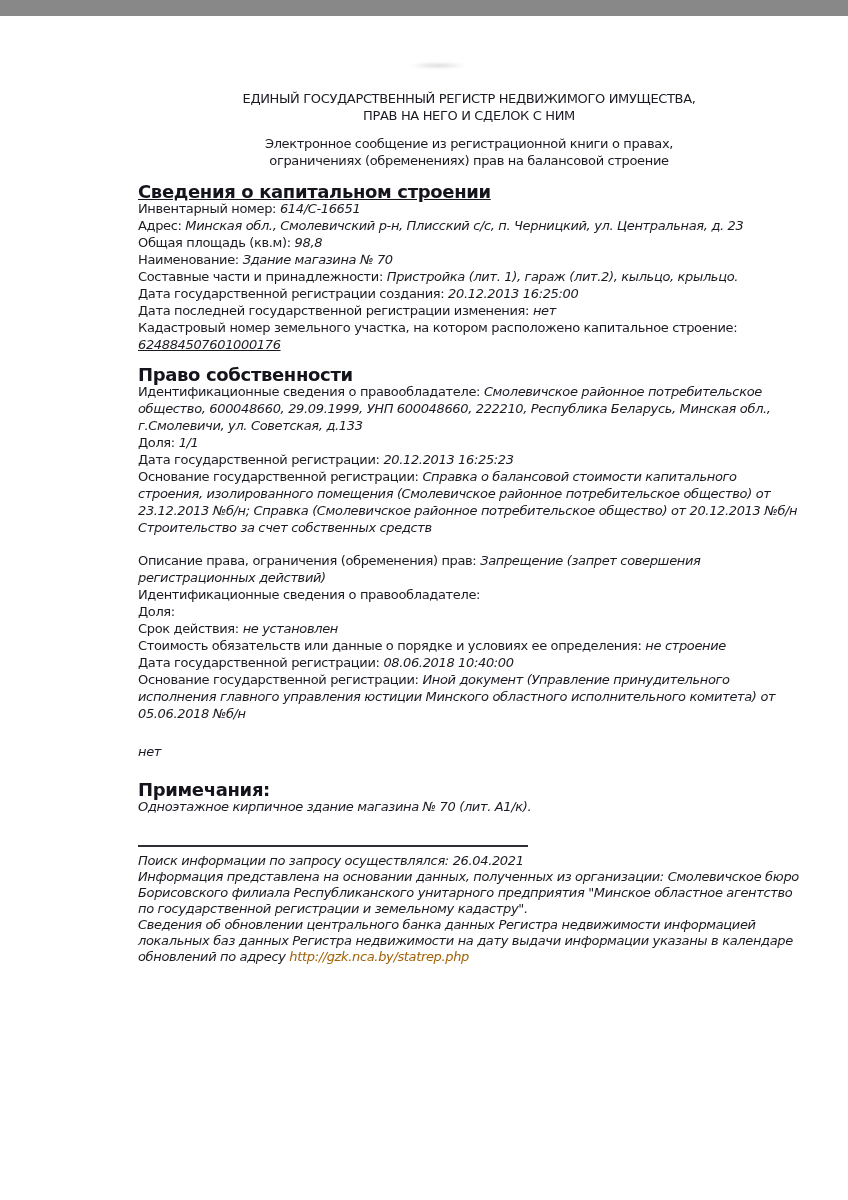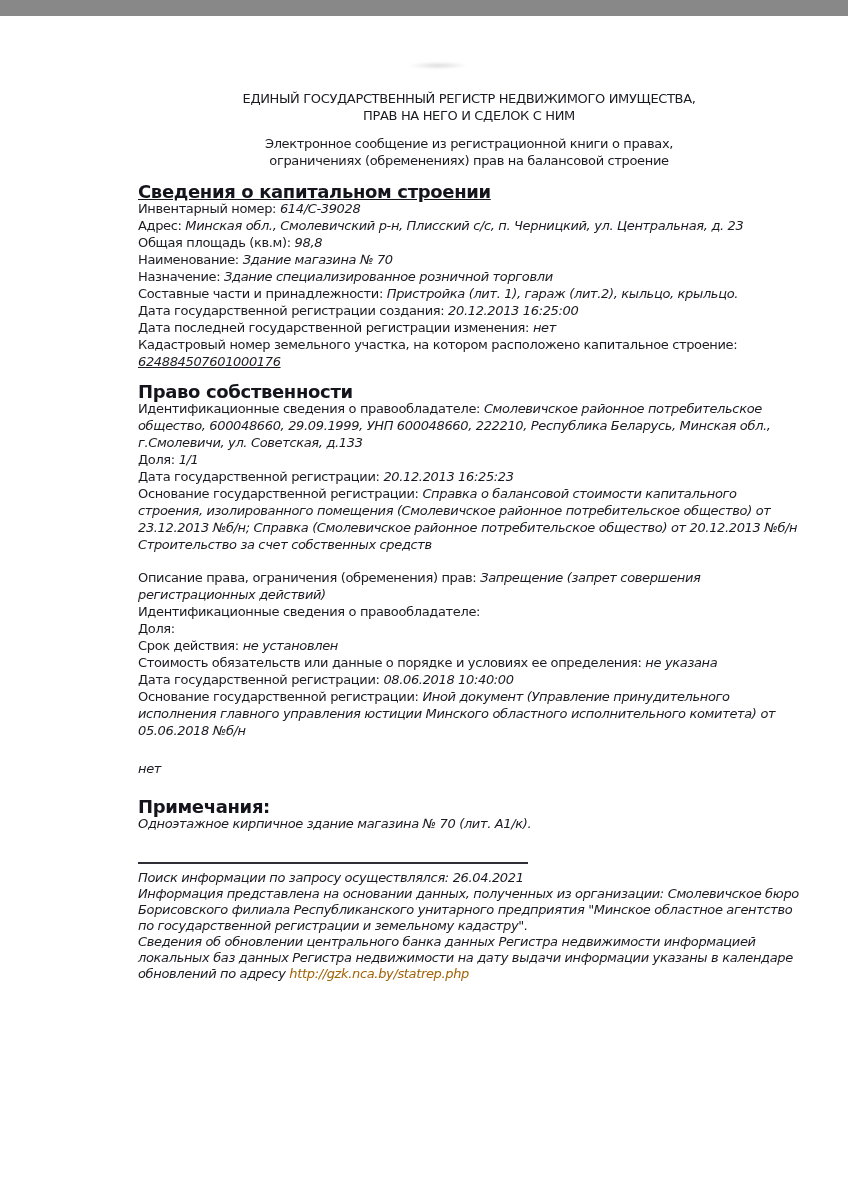--- a/index.html
+++ b/index.html
@@ -95,25 +95,24 @@
       <div class="subtitle">
         <div>Электронное сообщение из регистрационной книги о правах,</div>
         <div>ограничениях (обременениях) прав на балансовой строение</div>
       </div>
     </div>
 
     <div id="sections">
   <section class="doc-section sec-svedeniya">
     <h2 class="sec-heading u">Сведения о капитальном строении</h2>
     <div class="sec-rows">
-            <div class="row"><span class="lbl">Инвентарный номер:</span> <span class="val">614/С-39028</span></div>
+            <div class="row"><span class="lbl">Инвентарный номер:</span> <span class="val">614/С-16651</span></div>
             <div class="row"><span class="lbl">Адрес:</span> <span class="val">Минская обл., Смолевичский р-н, Плисский с/с, п. Черницкий, ул. Центральная, д. 23</span></div>
             <div class="row"><span class="lbl">Общая площадь (кв.м):</span> <span class="val">98,8</span></div>
             <div class="row"><span class="lbl">Наименование:</span> <span class="val">Здание магазина № 70</span></div>
-            <div class="row"><span class="lbl">Назначение:</span> <span class="val">Здание специализированное розничной торговли</span></div>
             <div class="row"><span class="lbl">Составные части и принадлежности:</span> <span class="val">Пристройка (лит. 1), гараж (лит.2), кыльцо, крыльцо.</span></div>
             <div class="row"><span class="lbl">Дата государственной регистрации создания:</span> <span class="val">20.12.2013 16:25:00</span></div>
             <div class="row"><span class="lbl">Дата последней государственной регистрации изменения:</span> <span class="val">нет</span></div>
             <div class="row"><span class="lbl">Кадастровый номер земельного участка, на котором расположено капитальное строение:</span></div>
             <div class="row val u">624884507601000176</div>
           </div>
   </section>
 
   <section class="doc-section sec-pravo">
     <h2 class="sec-heading">Право собственности</h2>
@@ -124,21 +123,21 @@
             <div class="row"><span class="lbl">Основание государственной регистрации:</span> <span class="val">Справка о балансовой стоимости капитального строения, изолированного помещения (Смолевичское районное потребительское общество) от 23.12.2013 №б/н; Справка (Смолевичское районное потребительское общество) от 20.12.2013 №б/н Строительство за счет собственных средств</span></div>
           </div>
   </section>
 
   <section class="doc-section sec-zapreschenie">
     <div class="sec-rows">
             <div class="row"><span class="lbl">Описание права, ограничения (обременения) прав:</span> <span class="val">Запрещение (запрет совершения регистрационных действий)</span></div>
             <div class="row"><span class="lbl">Идентификационные сведения о правообладателе:</span></div>
             <div class="row"><span class="lbl">Доля:</span></div>
             <div class="row"><span class="lbl">Срок действия:</span> <span class="val">не установлен</span></div>
-            <div class="row"><span class="lbl">Стоимость обязательств или данные о порядке и условиях ее определения:</span> <span class="val">не указана</span></div>
+            <div class="row"><span class="lbl">Стоимость обязательств или данные о порядке и условиях ее определения:</span> <span class="val">не строение</span></div>
             <div class="row"><span class="lbl">Дата государственной регистрации:</span> <span class="val">08.06.2018 10:40:00</span></div>
             <div class="row"><span class="lbl">Основание государственной регистрации:</span> <span class="val">Иной документ (Управление принудительного исполнения главного управления юстиции Минского областного исполнительного комитета) от 05.06.2018 №б/н</span></div>
           </div>
   </section>
 
   <section class="doc-section sec-aktualnye">
     <div class="sec-rows">
             <div class="row val">нет</div>
           </div>
   </section>

